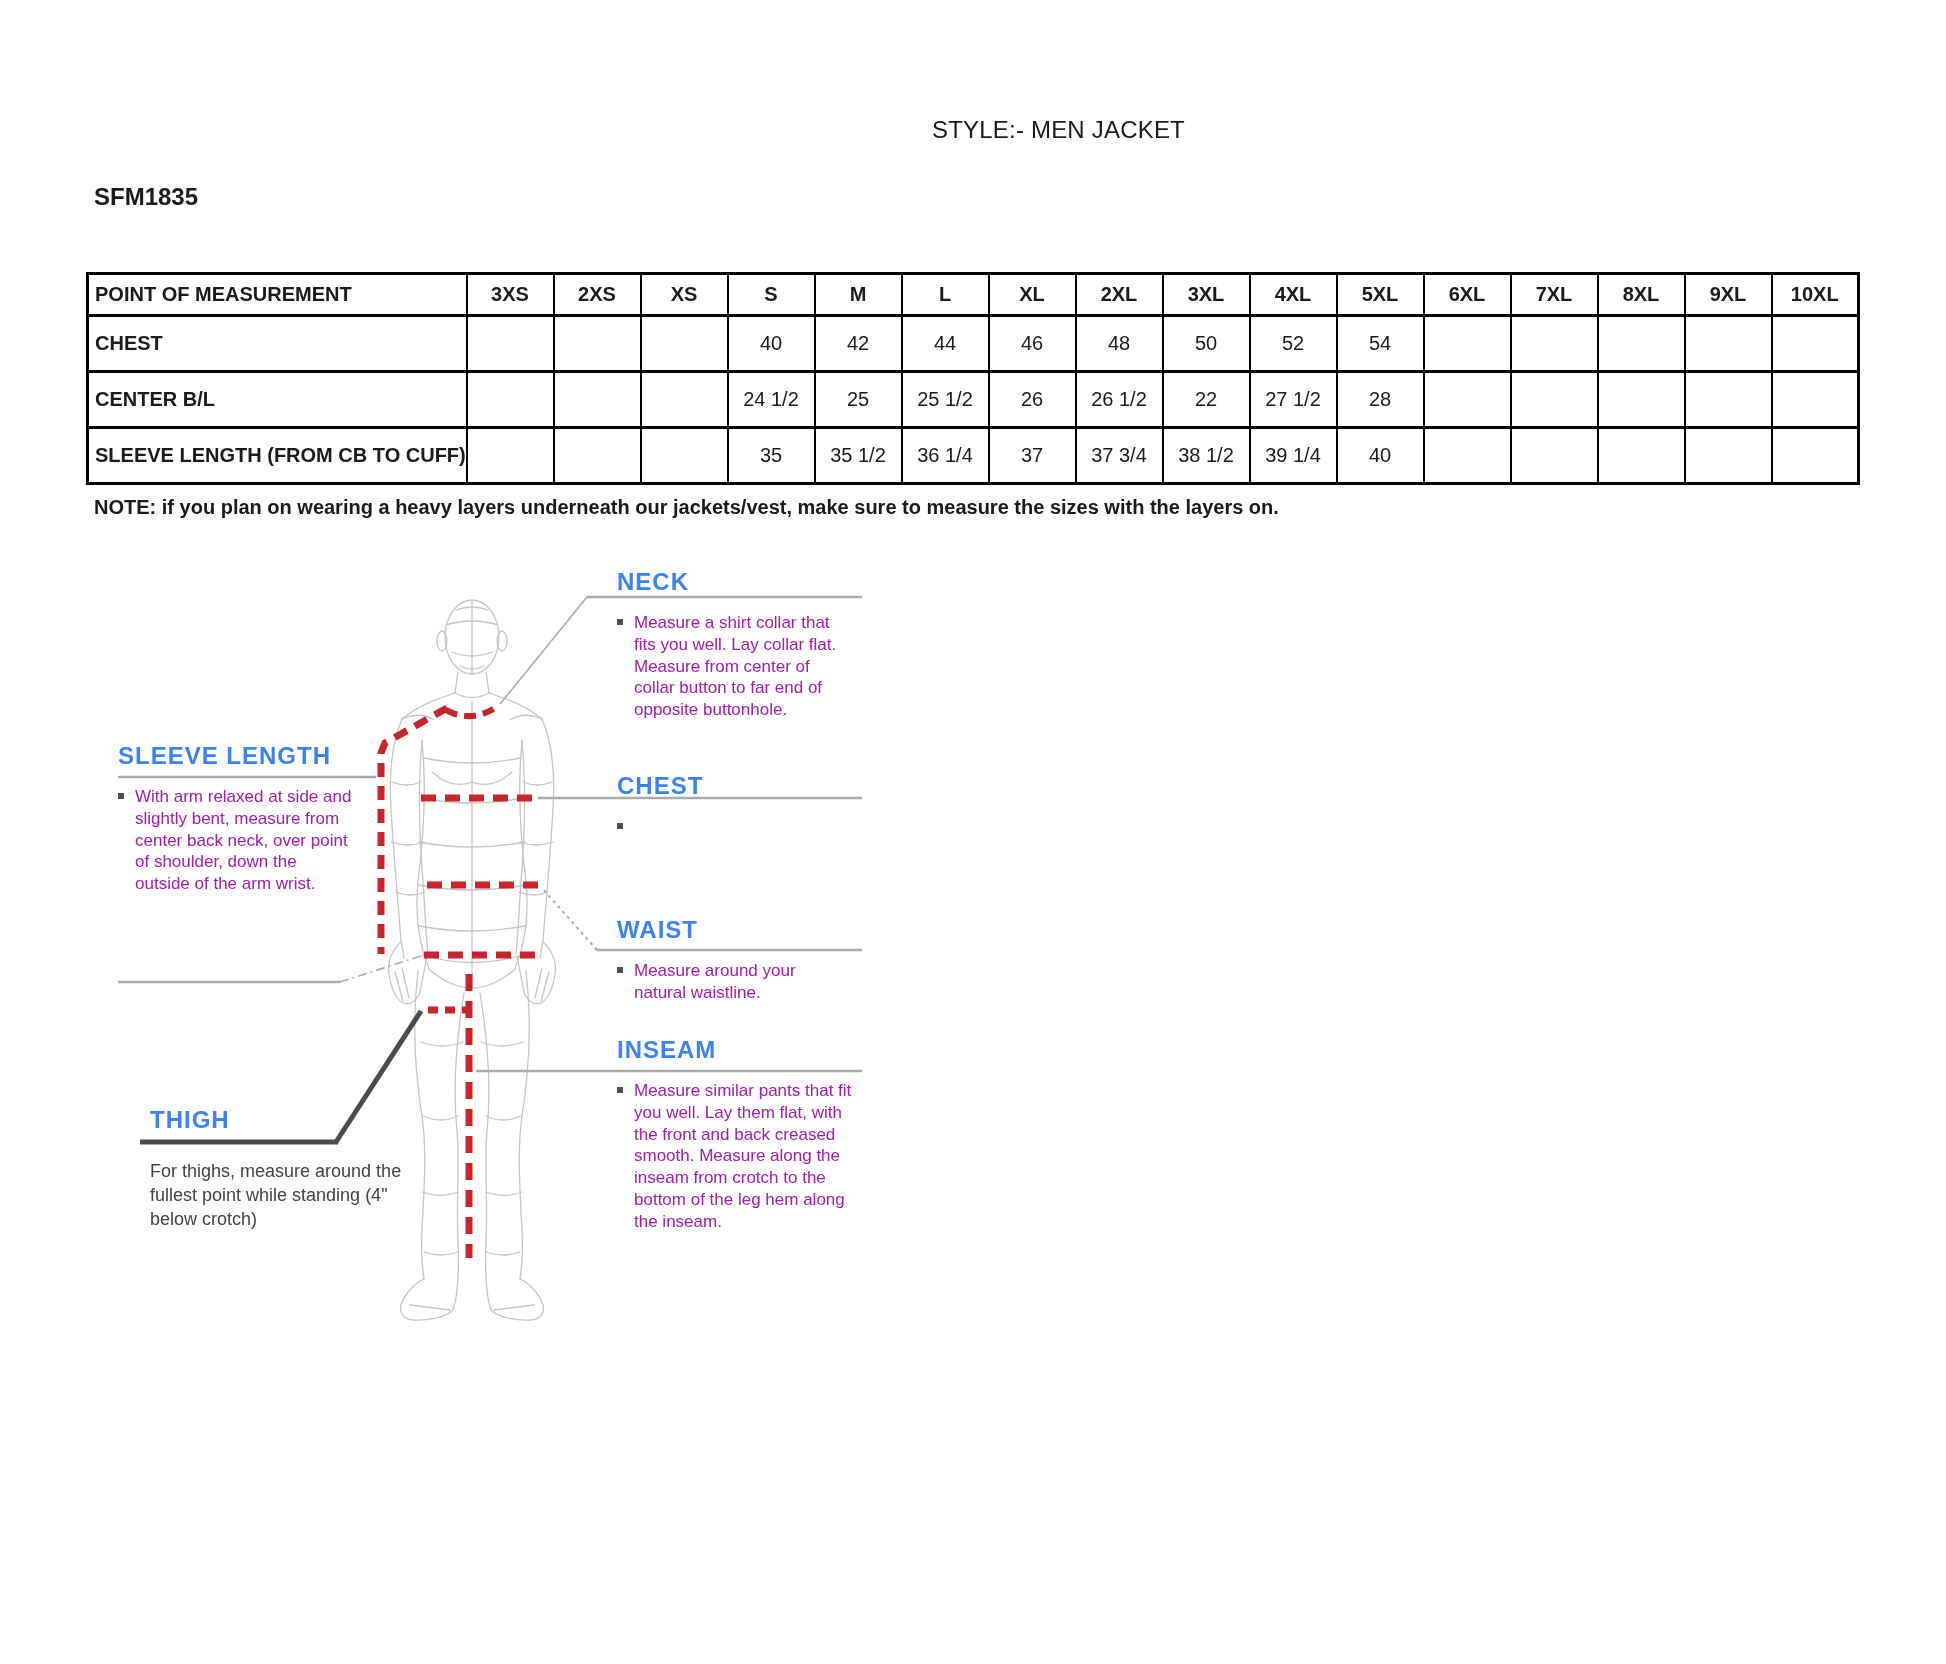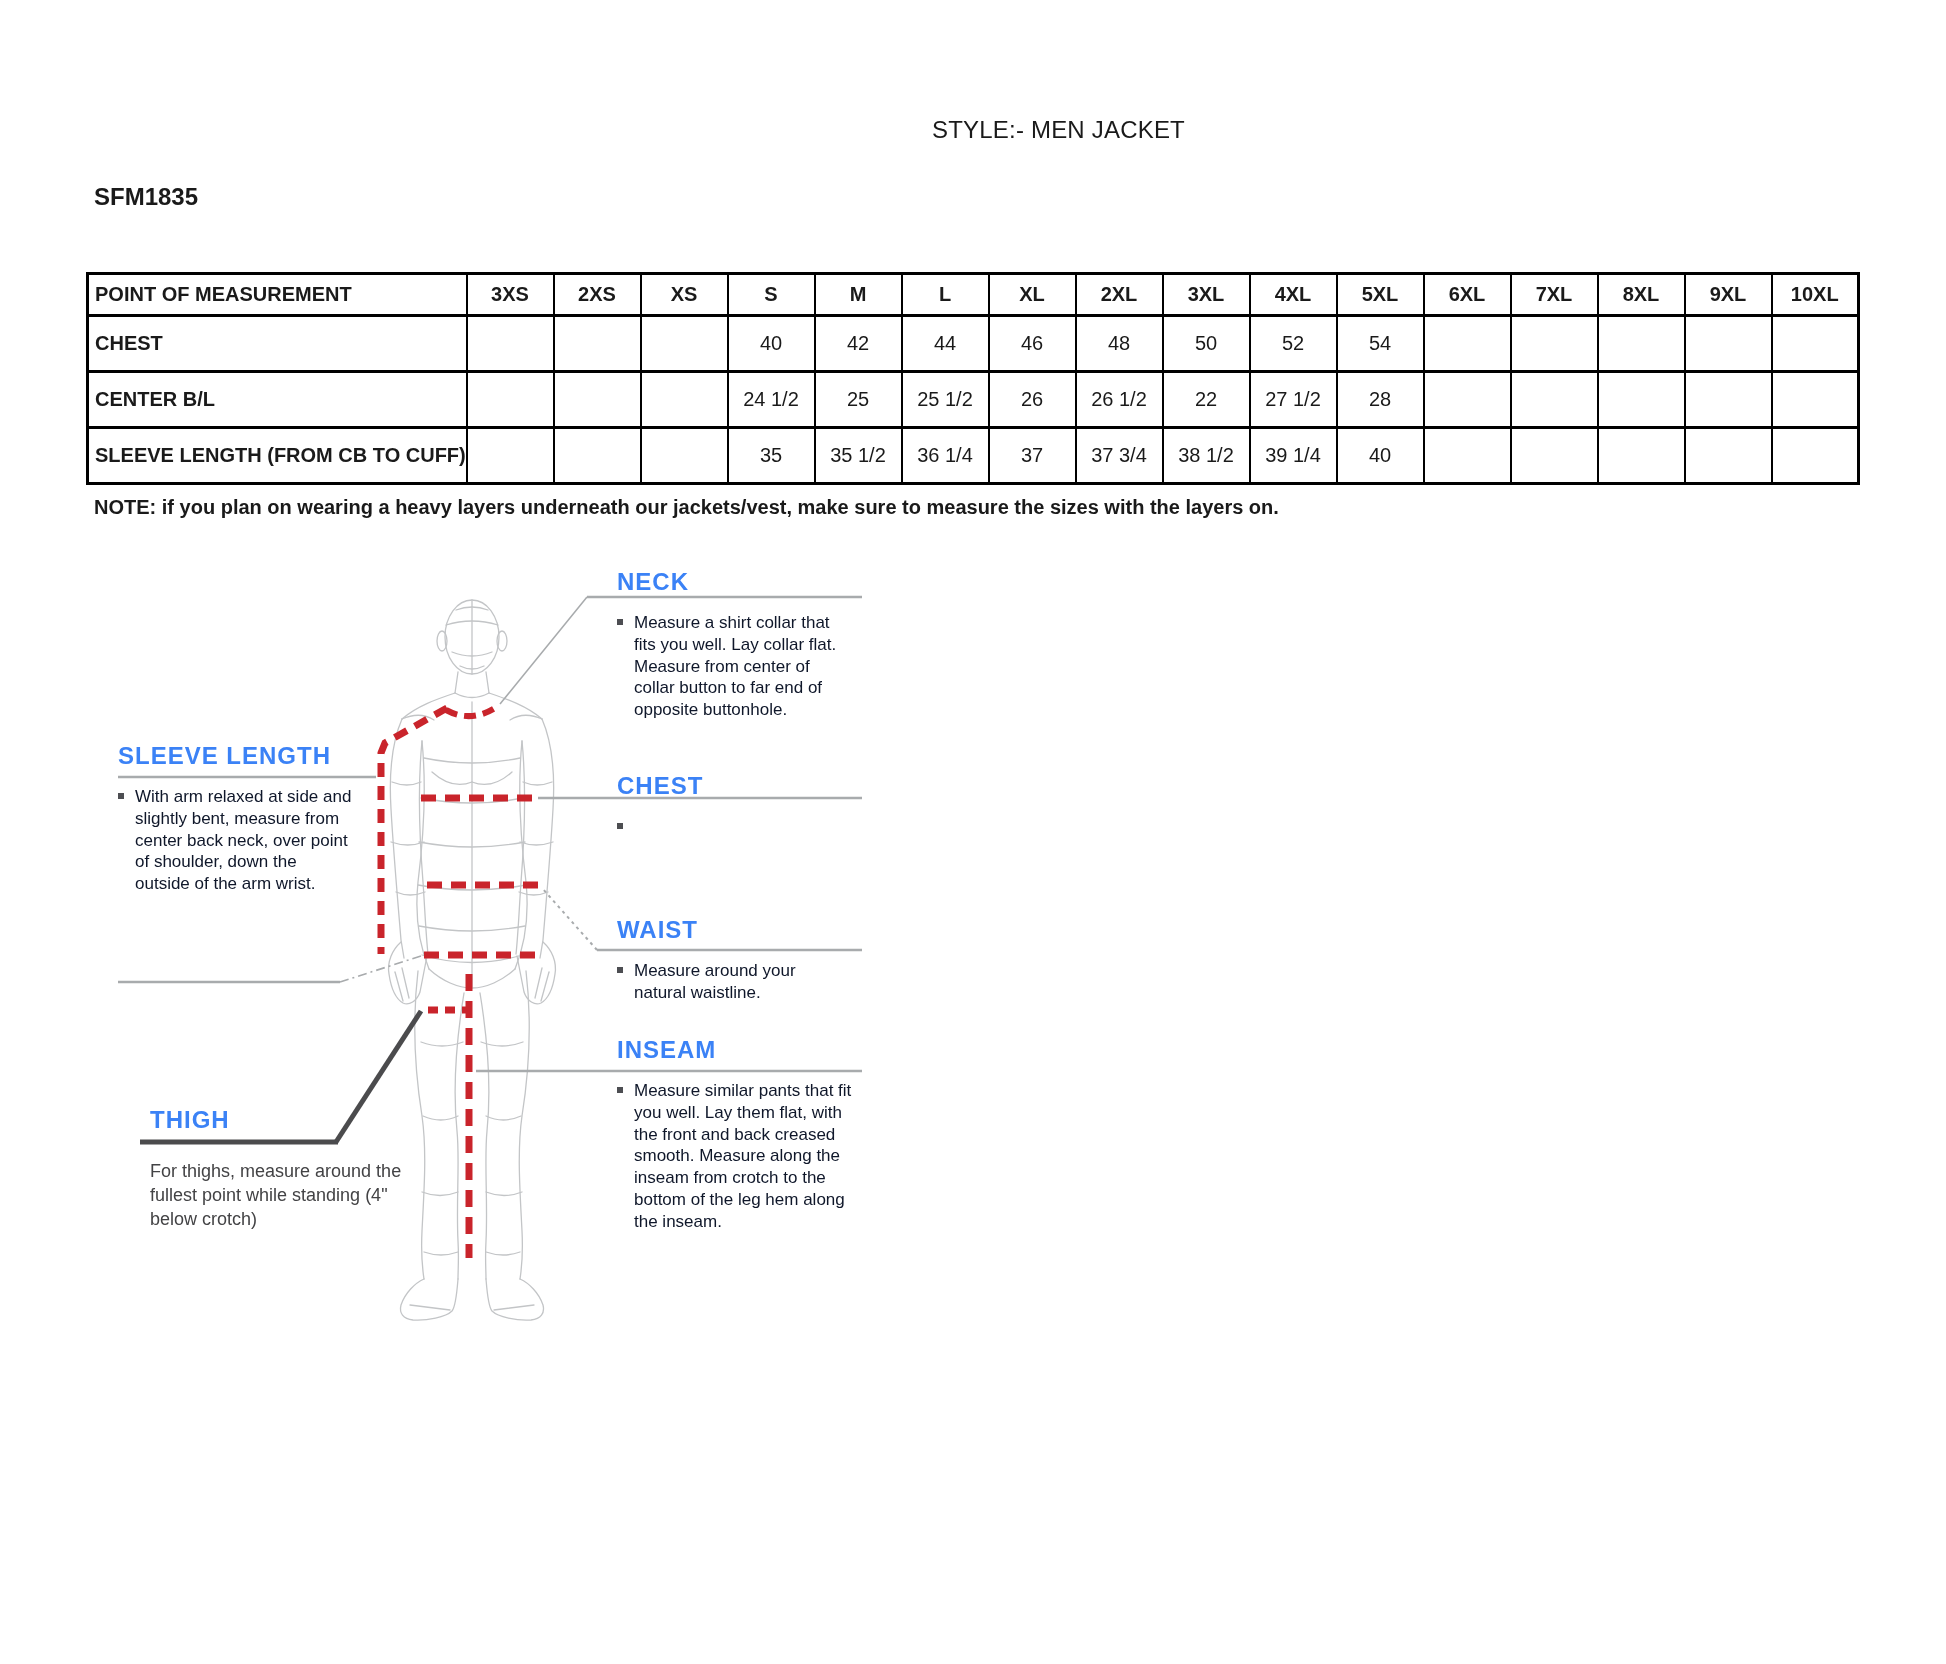--- a/index.html
+++ b/index.html
@@ -21,21 +21,21 @@
   .size-table thead tr{height:42px;}
   .size-table tbody tr{height:56px;}
   .size-table th{font-weight:bold;}
   .size-table .rowlabel{text-align:left;padding-left:6px;font-weight:bold;}
   .note{position:absolute;left:94px;top:496px;font-size:20px;font-weight:bold;}
 
   .diagram{position:absolute;left:90px;top:540px;width:880px;height:830px;}
   .diagram svg{position:absolute;left:0;top:0;}
   .callout{position:absolute;}
   .callout h3{margin:0;font-size:24px;font-weight:bold;color:#3b82f6;letter-spacing:1px;}
-  .callout p{margin:16px 0 0;font-size:17px;line-height:1.28;color:#0f172a;position:relative;padding-left:17px;}
+  .callout p{margin:16px 0 0;font-size:17px;line-height:1.28;color:#a21caf;position:relative;padding-left:17px;}
   .callout p .bullet{position:absolute;left:0;top:7px;width:6px;height:6px;background:#4d4e52;}
   .co-neck  {left:527px;top:28px; width:238px;}
   .co-chest {left:527px;top:232px;width:242px;}
   .co-waist {left:527px;top:376px;width:232px;}
   .co-inseam{left:527px;top:496px;width:252px;}
   .co-sleeve{left:28px; top:202px;width:238px;}
   .co-seat  {left:28px; top:404px;width:212px;}
   .co-thigh {left:60px; top:566px;width:262px;}
   .co-thigh p{padding-left:0;color:#434345;font-size:18px;line-height:1.33;margin-top:26px;}
 </style>

